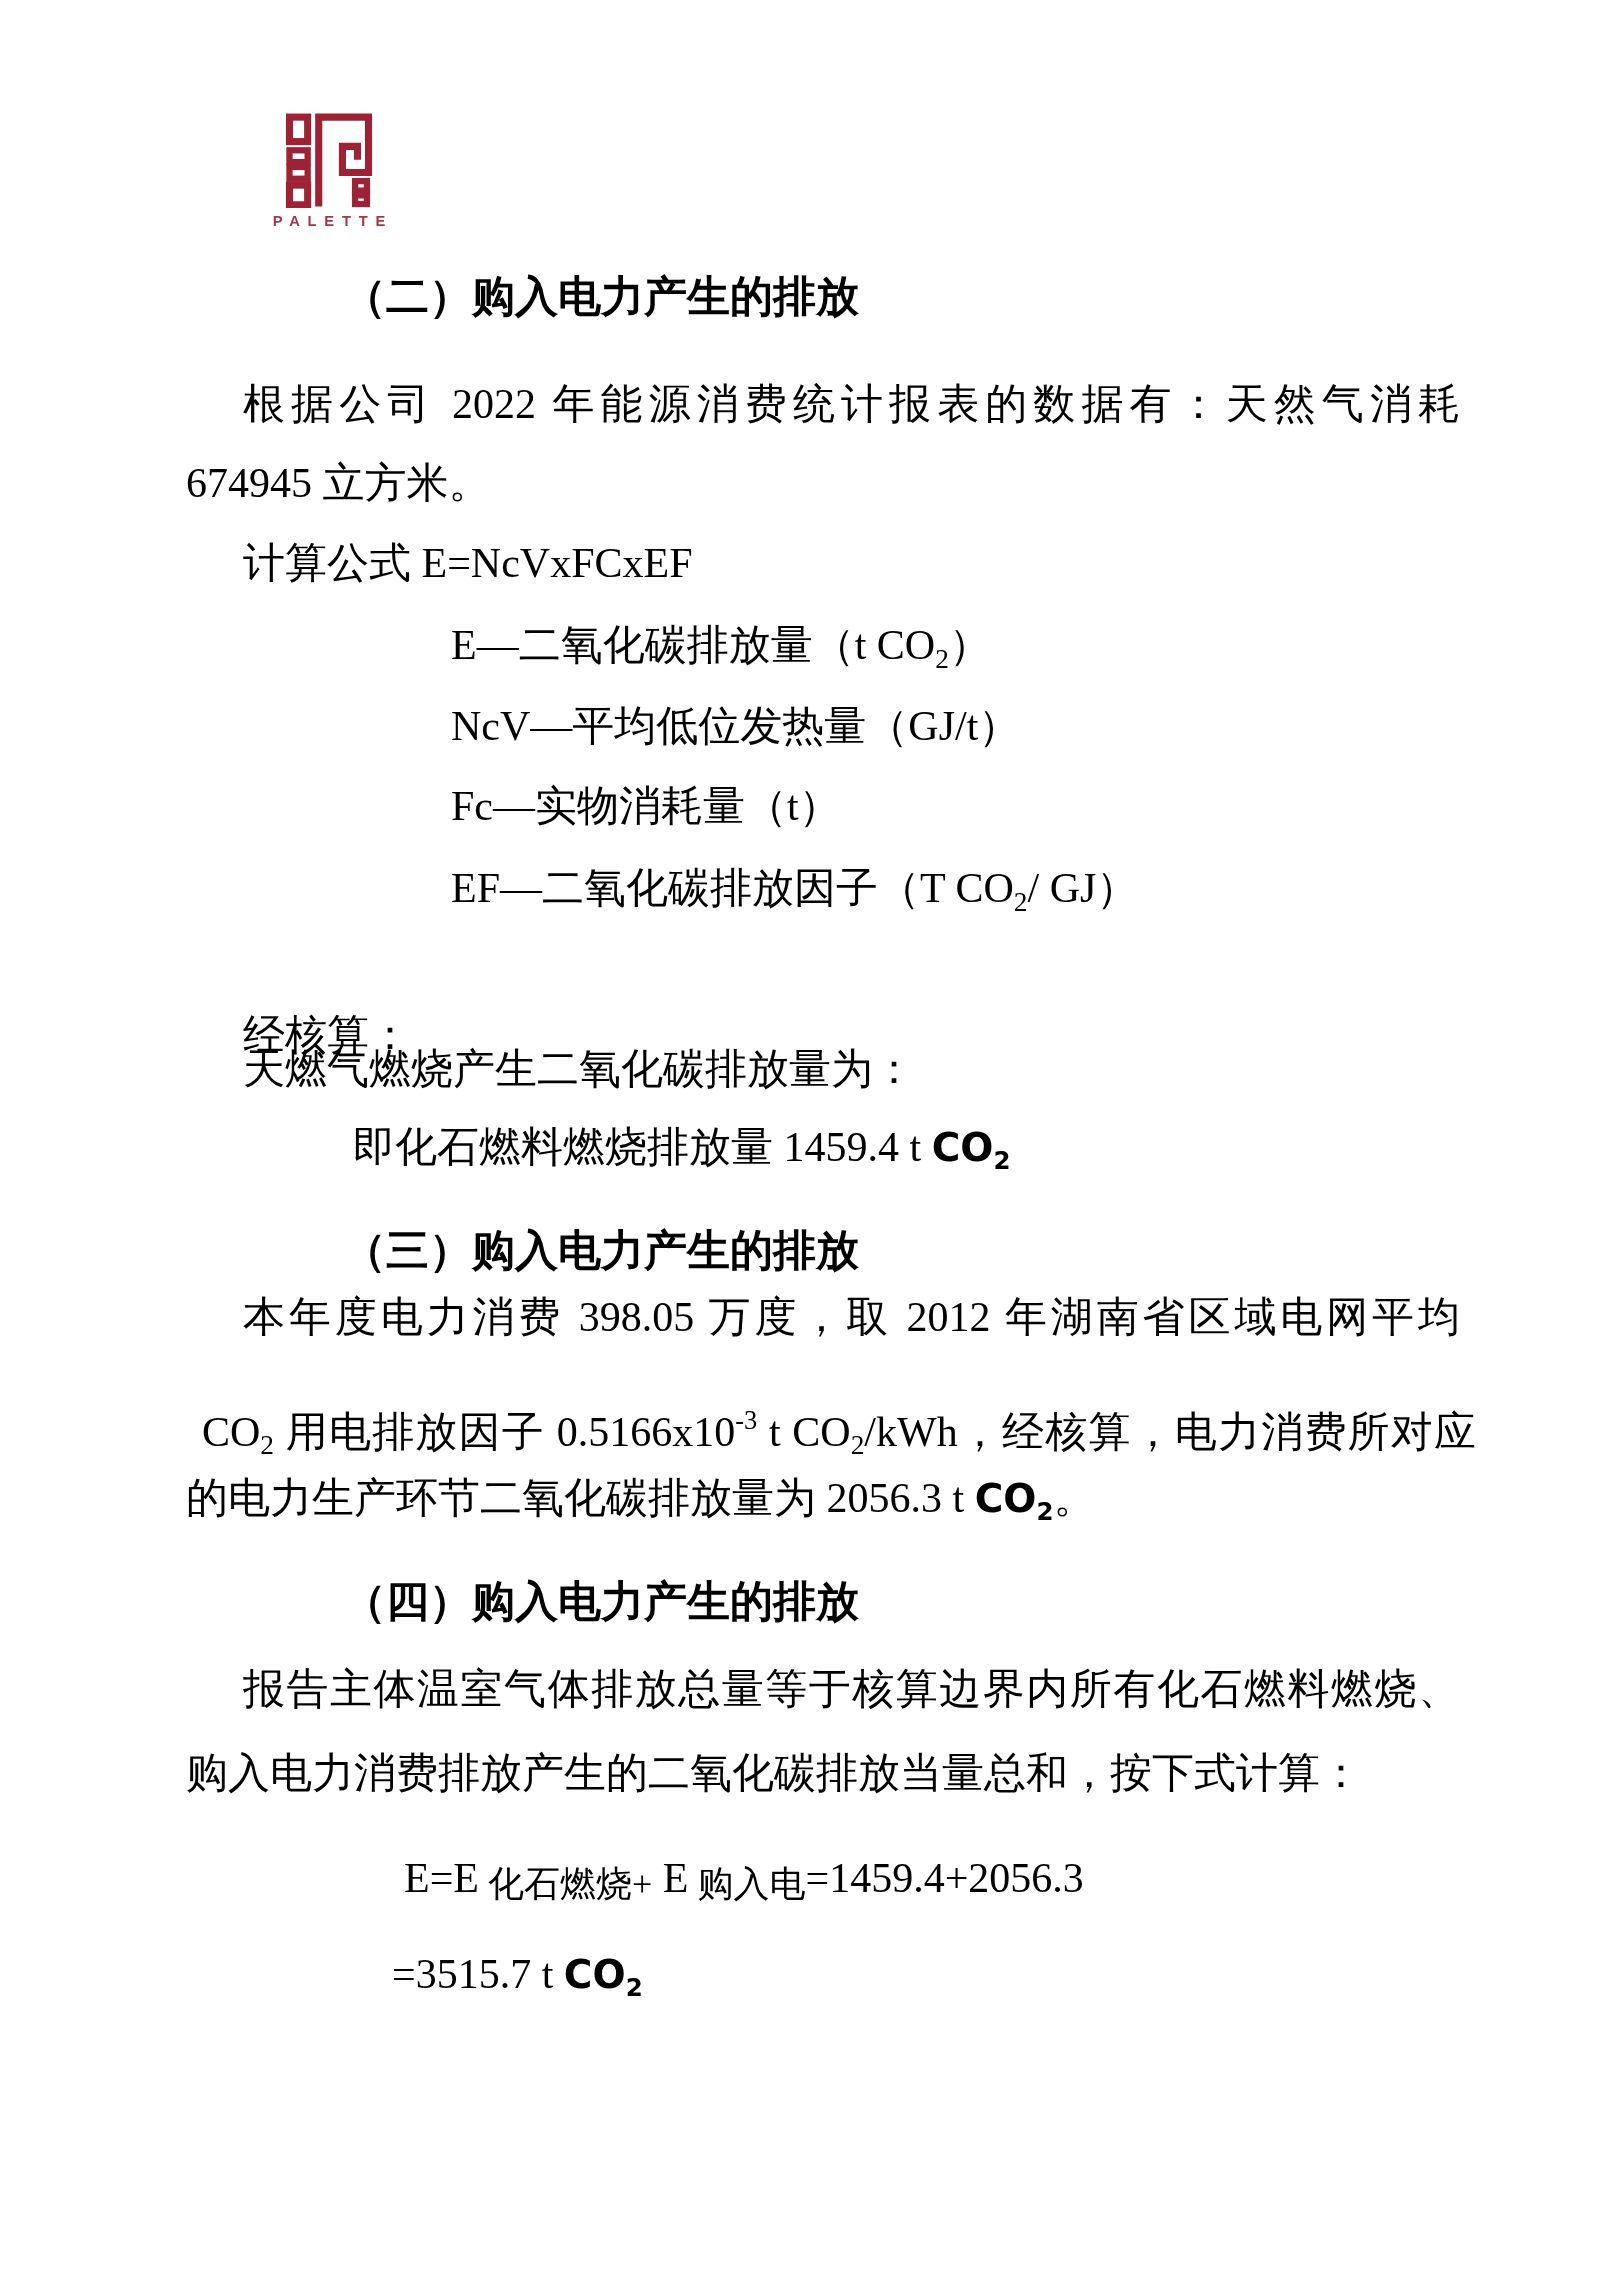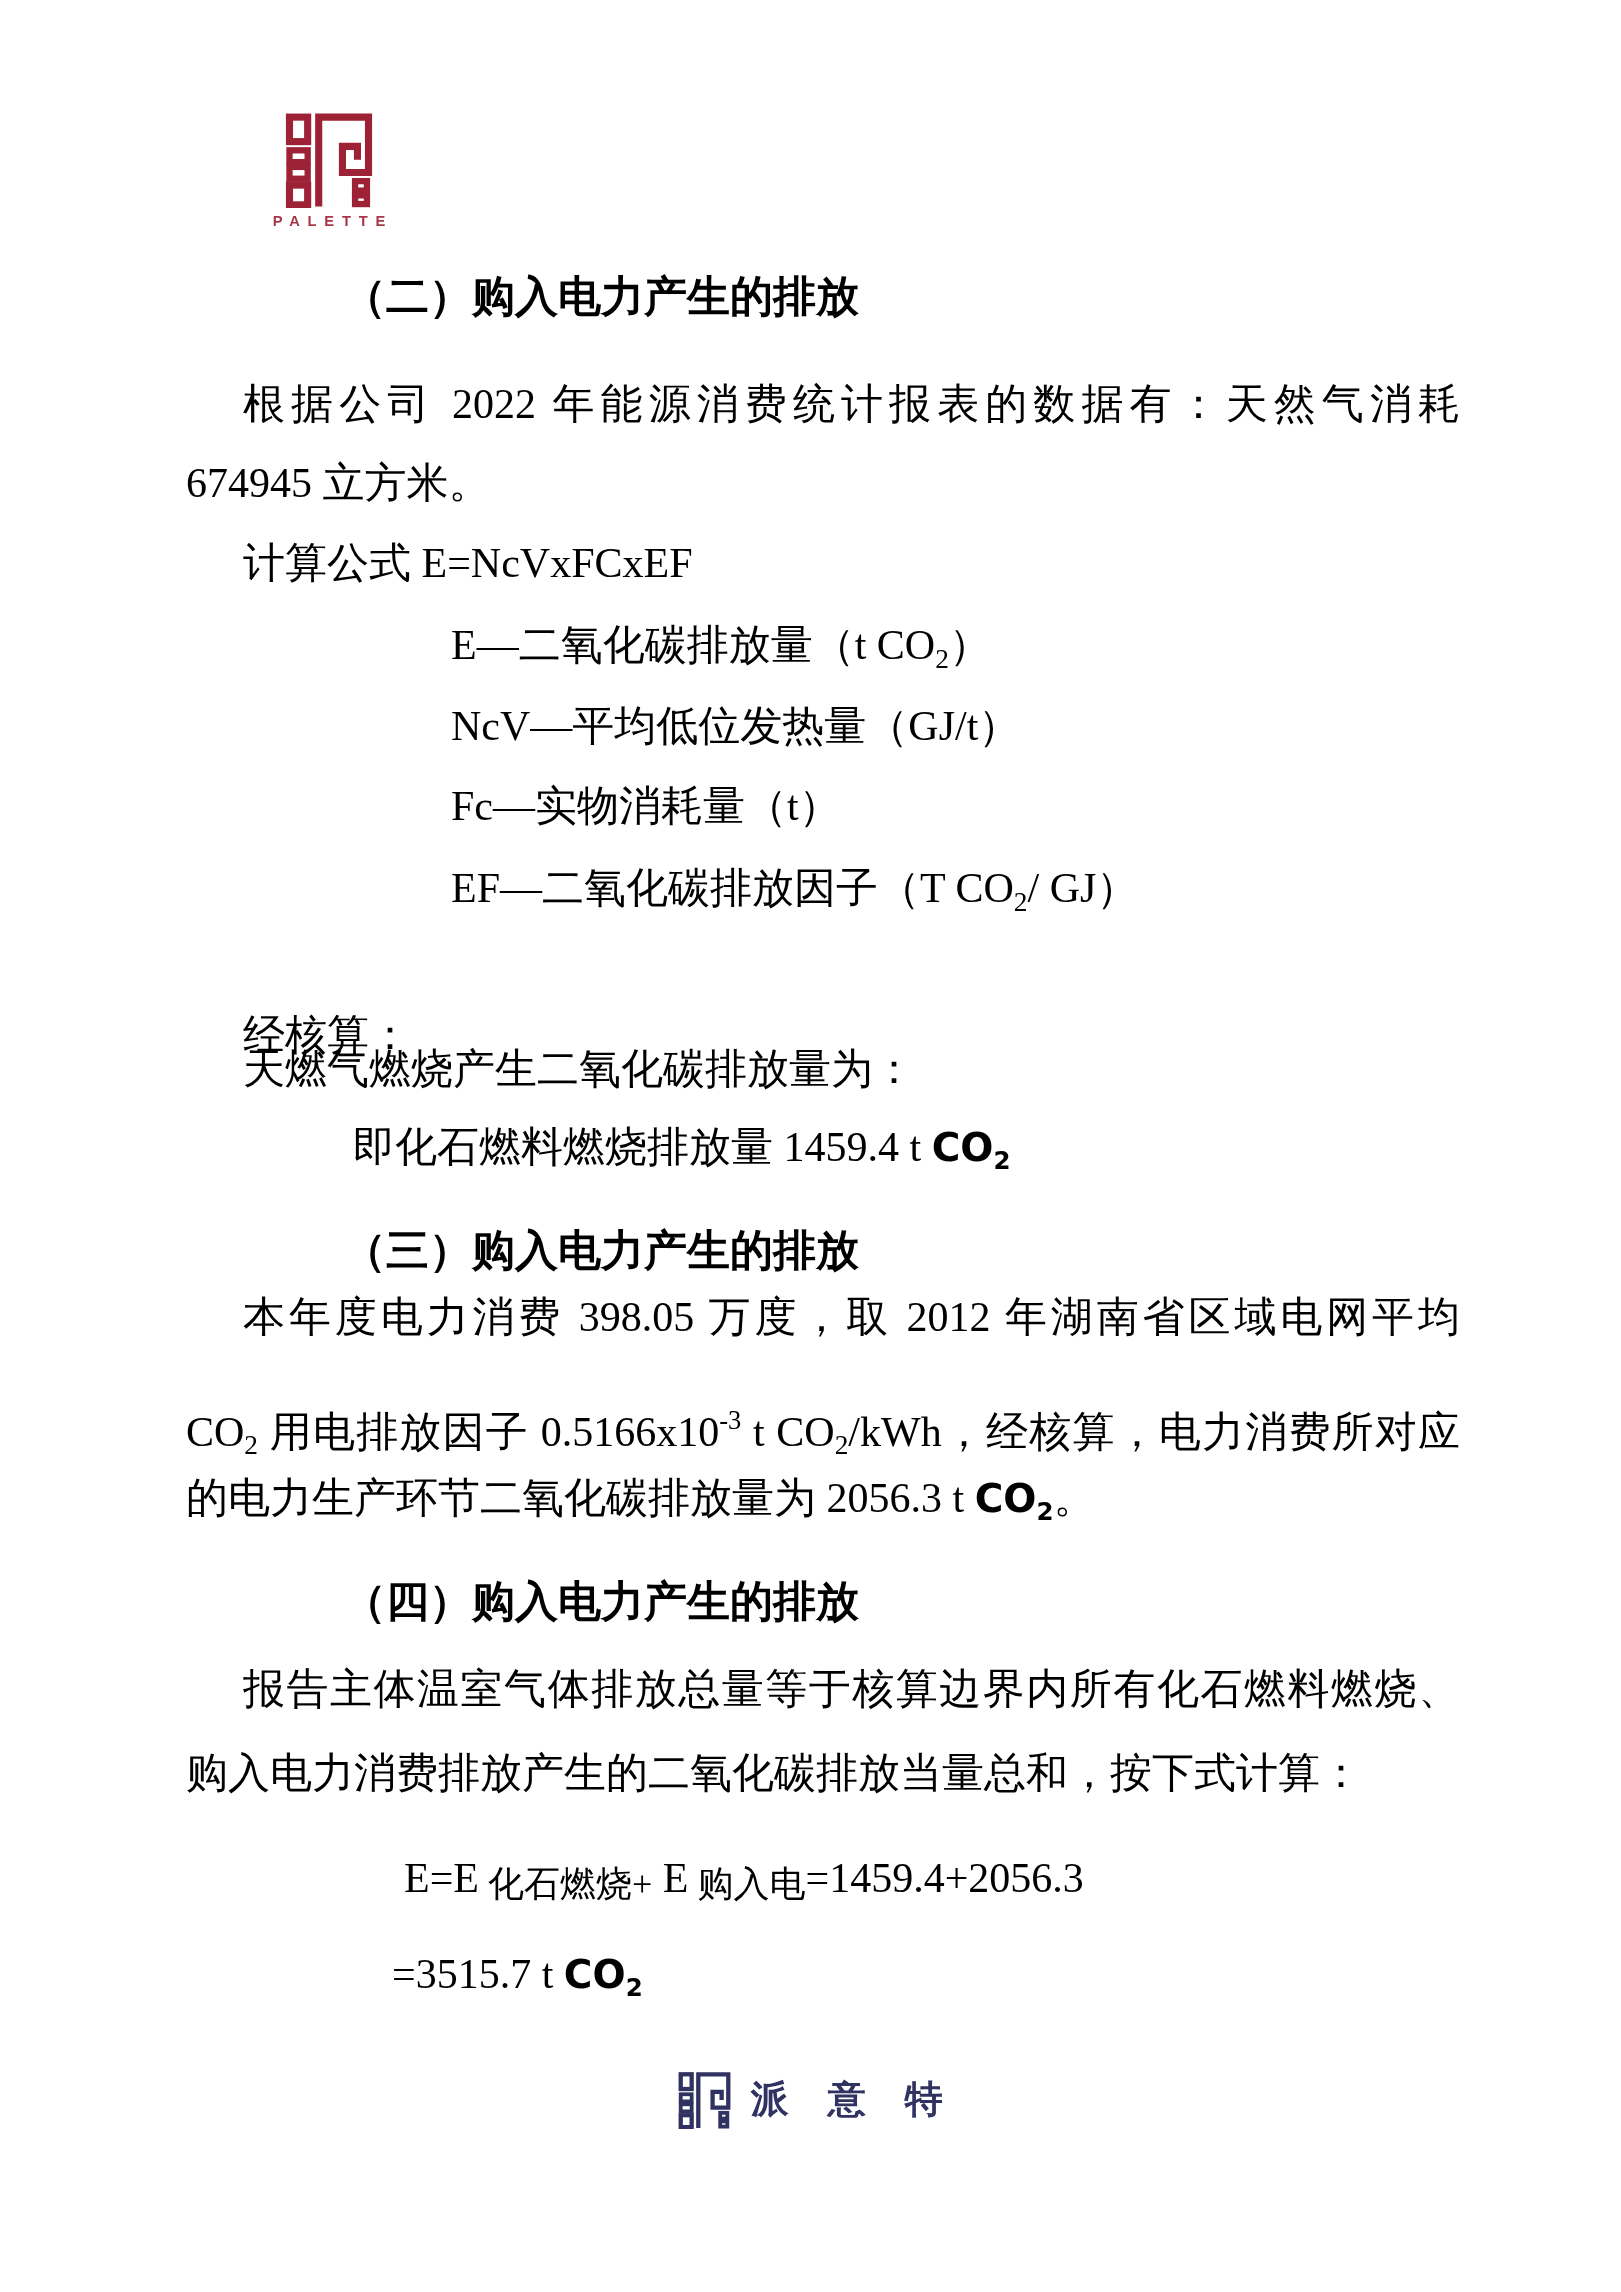--- a/index.html
+++ b/index.html
@@ -91,50 +91,36 @@
 
     <div class="line" style="top:959px; left:57px;margin-top:47px;">经核算：</div>
     <div class="line" style="top:1040px; left:57px;">天燃气燃烧产生二氧化碳排放量为：</div>
     <div class="line" style="top:1118px; left:167px;">
       <span>即化石燃料燃烧排放量 1459.4 t </span><span class="hv">CO</span><span class="hv-sub">2</span>
     </div>
 
     <div class="line h" style="top:1221px; left:157px;">（三）购入电力产生的排放</div>
 
     <div class="line jfull" style="top:1288px; padding-left:57px;">本年度电力消费 398.05 万度，取 2012 年湖南省区域电网平均</div>
-    <div class="line jfull" style="top:1391px;">
+    <div class="line jfull" style="top:1391px;margin-left:16px;">
       <span>CO</span><span class="sub">2</span><span> 用电排放因子 0.5166x10</span><span class="sup">-3</span><span> t CO</span><span class="sub">2</span><span>/kWh，经核算，电力消费所对应</span>
     </div>
     <div class="line" style="top:1469px;">
       <span>的电力生产环节二氧化碳排放量为 2056.3 t </span><span class="hv">CO</span><span class="hv-sub">2</span><span>。</span>
     </div>
 
     <div class="line h" style="top:1572px; left:157px;">（四）购入电力产生的排放</div>
 
     <div class="line jfull" style="top:1660px; padding-left:57px;">报告主体温室气体排放总量等于核算边界内所有化石燃料燃烧、</div>
     <div class="line" style="top:1744px;">购入电力消费排放产生的二氧化碳排放当量总和，按下式计算：</div>
 
     <div class="line" style="top:1849px; left:218px;">
       <span>E=E</span><span class="fsub"> 化石燃烧+</span><span> E</span><span class="fsub"> 购入电</span><span>=1459.4+2056.3</span>
     </div>
     <div class="line" style="top:1945px; left:206px;">
       <span>=3515.7 t </span><span class="hv">CO</span><span class="hv-sub">2</span>
     </div>
 
   </div>
 
-  <div class="brand-bottom">
-    <svg viewBox="0 0 110 124" width="53" height="59">
-      <g fill="none" stroke="currentColor">
-        <rect x="5" y="9" width="23" height="31" stroke-width="9"></rect>
-        <rect x="5" y="51" width="23" height="15" stroke-width="8"></rect>
-        <rect x="5" y="72" width="23" height="15" stroke-width="8"></rect>
-        <rect x="5" y="95" width="23" height="25" stroke-width="9"></rect>
-        <path d="M42 122 V9 H105 V79 H72 V46 H91 V63" stroke-width="9"></path>
-        <rect x="88" y="90" width="15" height="12" stroke-width="8"></rect>
-        <rect x="88" y="108" width="15" height="11" stroke-width="8"></rect>
-      </g>
-    </svg>
-    <span class="brand-bottom-text">派意特</span>
-  </div>
 
 </div>
 
 
 </body></html>

